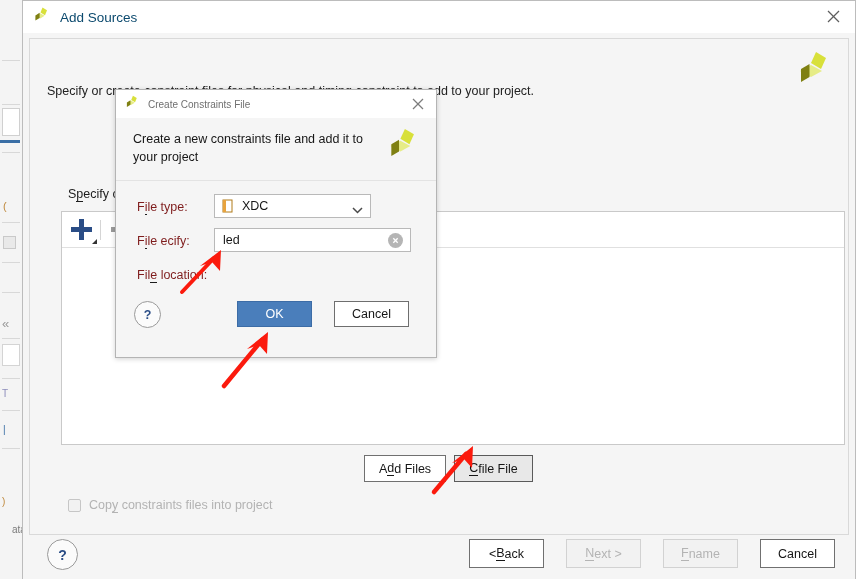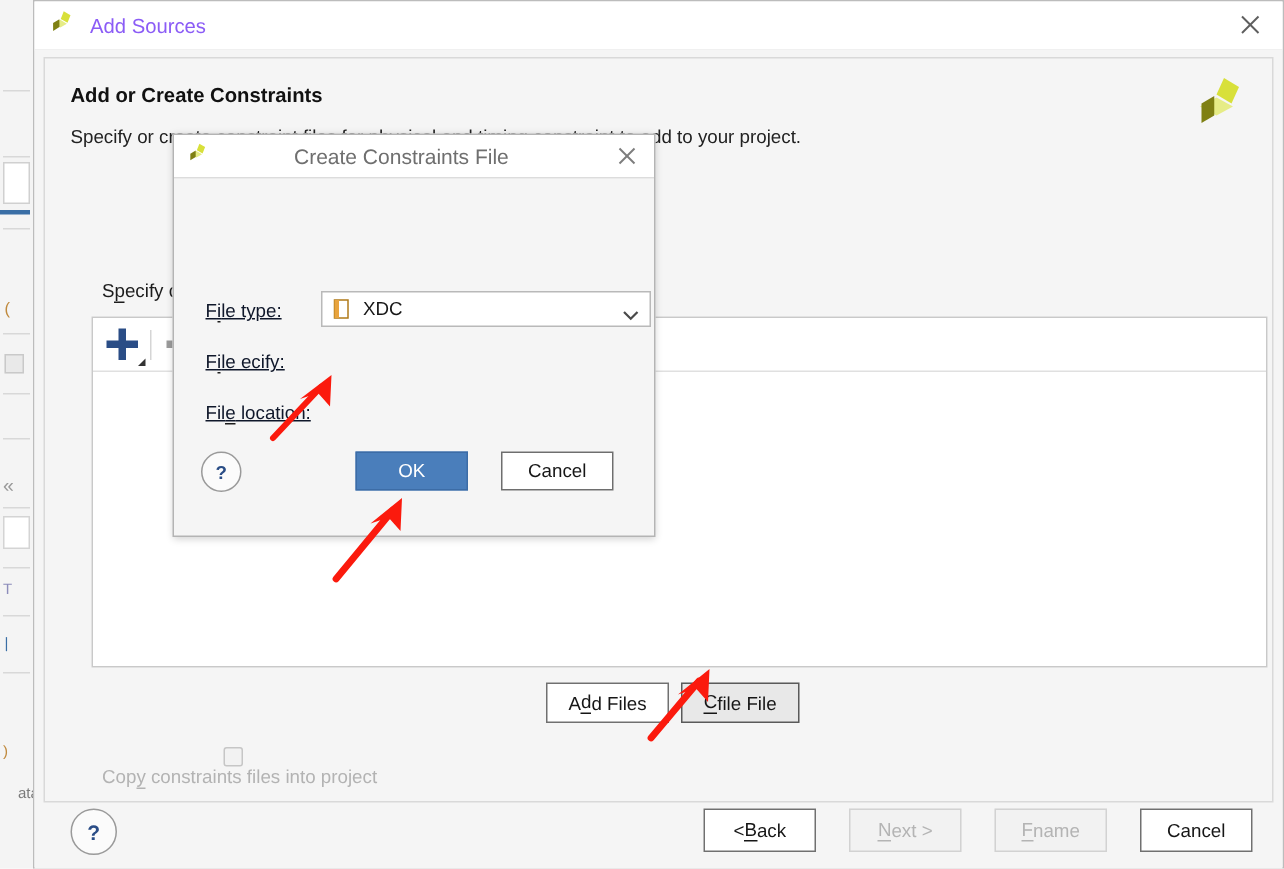--- a/index.html
+++ b/index.html
@@ -26,21 +26,21 @@
     background:#ffffff;
     border:1px solid #bcbcbc;
     box-sizing:border-box;
   }
   .titlebar{
     position:relative;height:32px;background:#ffffff;
     border-bottom:1px solid #d7d7d7;
     display:flex;align-items:center;
   }
   .title-logo{margin-left:9px;margin-right:8px;display:block;}
-  .title-text{font-size:13.5px;color:#8b5cf6;}
+  .title-text{font-size:13.5px;color:#0c4a6e;}
   .title-close{
     position:absolute;right:0;top:0;width:44px;height:31px;
     display:flex;align-items:center;justify-content:center;
     color:#5a5a5a;
   }
   .title-close svg{display:block;}
 
   .body{
     position:absolute;left:0;top:32px;width:832px;height:546px;
     background:#f5f5f5;
@@ -81,21 +81,21 @@
   .plus-caret{
     position:absolute;right:-5px;bottom:-4px;width:0;height:0;
     border-left:5px solid transparent;border-bottom:5px solid #333;
   }
   .minus{width:18px;height:5px;background:#9b9b9b;}
   .lb-hint{
     position:absolute;left:128px;top:50px;font-size:12.5px;color:#8c8c8c;
   }
 
   .checkrow{
-    position:absolute;left:38px;top:459px;display:flex;align-items:center;flex-direction:column;
+    position:absolute;left:38px;top:459px;display:flex;align-items:center;
   }
   .cbox{
     width:13px;height:13px;border:1px solid #c6c6c6;background:#f2f2f2;border-radius:2px;
     box-sizing:border-box;margin-right:8px;
   }
   .check-label{font-size:12.5px;color:#b3b3b3;}
   .check-label u{text-decoration:none;border-bottom:1px solid #b3b3b3;}
 
   .mid-buttons{position:absolute;left:334px;top:416px;display:flex;gap:8px;}
   .btn{
@@ -124,43 +124,43 @@
   .dlg{
     position:absolute;left:115px;top:89px;width:322px;height:269px;
     background:#f5f5f5;border:1px solid #b4b4b4;box-sizing:border-box;
     box-shadow:0 1px 5px rgba(0,0,0,.18);
   }
   .dlg-title{
     position:relative;height:28px;background:#ffffff;border-bottom:1px solid #dcdcdc;
     display:flex;align-items:center;
   }
   .dlg-title .title-logo{margin-left:8px;margin-right:7px;}
-  .dlg-title-text{font-size:14px;color:#6f6f6f;margin-left:48px;}
+  .dlg-title-text{font-size:10px;color:#6f6f6f;}
   .dlg-close{
     position:absolute;right:0;top:0;width:36px;height:27px;
     display:flex;align-items:center;justify-content:center;color:#7a7a7a;
   }
   .dlg-head{
     position:absolute;left:0;top:28px;width:320px;height:62px;background:#f5f5f5;
     border-bottom:1px solid #e3e3e3;
   }
   .dlg-head-text{
     position:absolute;left:17px;top:12px;width:235px;font-size:12.5px;color:#161616;
     line-height:18px;
   }
   .dlg-head-logo{position:absolute;right:12px;top:10px;}
 
   .frm{position:absolute;left:0;top:104px;width:320px;}
   .frm-row{position:relative;height:34px;}
   .frm-lbl{
-    position:absolute;left:21px;top:6px;width:90px;font-size:12.5px;color:#0f172a;text-decoration:underline;
+    position:absolute;left:21px;top:6px;width:90px;font-size:12.5px;color:#7f1d1d;
   }
   .frm-lbl u{text-decoration:none;border-bottom:1px solid #1c1c1c;}
   .combo{
-    position:absolute;left:98px;top:0;width:220px;height:24px;
+    position:absolute;left:98px;top:0;width:157px;height:24px;
     background:#ffffff;border:1px solid #b9b9b9;box-sizing:border-box;
     display:flex;align-items:center;
   }
   .combo-txt{font-size:12.5px;color:#161616;margin-left:7px;}
   .chev{
     position:absolute;right:9px;top:8px;width:9px;height:5px;
   }
   .txtfield{
     position:absolute;left:98px;top:0;width:197px;height:24px;
     background:#ffffff;border:1px solid #b9b9b9;box-sizing:border-box;
@@ -242,21 +242,20 @@
         <line x1="1" y1="1" x2="12" y2="12" stroke="#5e5e5e" stroke-width="1.3"></line>
         <line x1="12" y1="1" x2="1" y2="12" stroke="#5e5e5e" stroke-width="1.3"></line>
       </svg>
     </span>
   </div>
 
   <div class="body">
 
     <div class="page">
 
-      <div class="page-title">Add or Create Constraints</div>
       <div class="page-sub">Specify or create constraint files for physical and timing constraint to add to your project.</div>
 
       <span class="page-logo">
         <svg width="44" height="42" viewBox="0 0 44 42">
           <polygon points="23,1 33,7 28,18 18,12" fill="#d8e03a"></polygon>
           <polygon points="18,14 29,20 18,26 7,20" fill="#e6ec86"></polygon>
           <polygon points="16.5,13 16.5,26 8,31 8,18" fill="#7f8013"></polygon>
         </svg>
       </span>
 
@@ -336,20 +335,30 @@
     </span>
     <span class="dlg-title-text">Create Constraints File</span>
     <span class="dlg-close">
       <svg width="12" height="12" viewBox="0 0 12 12">
         <line x1="1" y1="1" x2="11" y2="11" stroke="#7d7d7d" stroke-width="1.3"></line>
         <line x1="11" y1="1" x2="1" y2="11" stroke="#7d7d7d" stroke-width="1.3"></line>
       </svg>
     </span>
   </div>
 
+  <div class="dlg-head">
+    <div class="dlg-head-text">Create a new constraints file and add it to your project</div>
+    <span class="dlg-head-logo">
+      <svg width="40" height="38" viewBox="0 0 44 42">
+        <polygon points="23,1 33,7 28,18 18,12" fill="#d8e03a"></polygon>
+        <polygon points="18,14 29,20 18,26 7,20" fill="#e6ec86"></polygon>
+        <polygon points="16.5,13 16.5,26 8,31 8,18" fill="#7f8013"></polygon>
+      </svg>
+    </span>
+  </div>
 
   <div class="frm">
 
     <div class="frm-row">
       <span class="frm-lbl">
         <span>F</span><u>i</u><span>le type:</span>
       </span>
       <div class="combo">
         <span class="file-ic">
           <svg width="13" height="14" viewBox="0 0 13 14">
@@ -363,20 +372,30 @@
               <polyline points="1,1 5.5,5.5 10,1" fill="none" stroke="#4a4a4a" stroke-width="1.5"></polyline>
             </svg>
         </span>
       </div>
     </div>
 
     <div class="frm-row">
       <span class="frm-lbl">
         <span>F</span><u>i</u><span>le ecify:</span>
       </span>
+      <div class="txtfield">
+        <input type="text" value="led" style="">
+        <span class="clear-x">
+          <svg width="11" height="11" viewBox="0 0 11 11">
+            <circle cx="5.5" cy="5.5" r="5" fill="#b5b5b5"></circle>
+            <line x1="3.3" y1="3.3" x2="7.7" y2="7.7" stroke="#ffffff" stroke-width="1.3"></line>
+            <line x1="7.7" y1="3.3" x2="3.3" y2="7.7" stroke="#ffffff" stroke-width="1.3"></line>
+          </svg>
+        </span>
+      </div>
     </div>
 
     <div class="frm-row">
       <span class="frm-lbl">
         <span>Fil</span><u>e</u><span> location:</span>
       </span>
     </div>
 
   </div>
 

